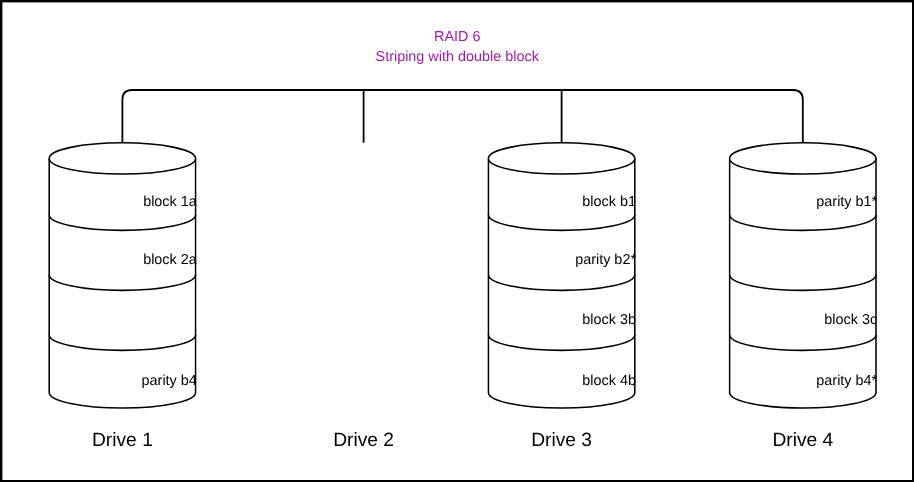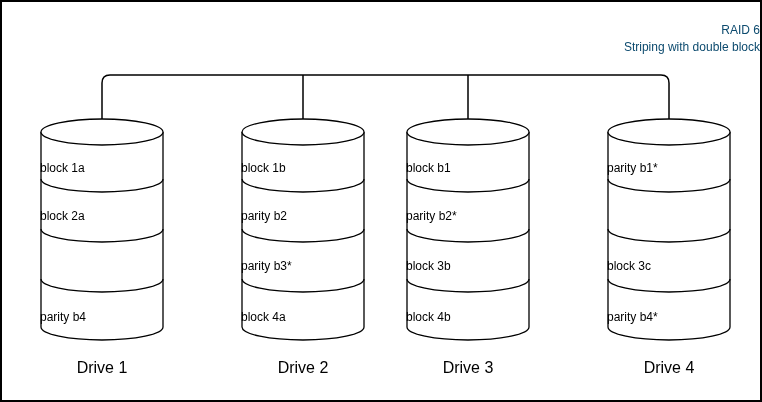--- a/index.html
+++ b/index.html
@@ -15,24 +15,24 @@
     box-sizing: border-box;
     border: 2px solid #000000;
     background: #ffffff;
     overflow: hidden;
   }
   .title {
     position: absolute;
     top: 20px;
     left: 0;
     right: 0;
-    text-align: right;
+    text-align: center;
     font-size: 12px;
     line-height: 17px;
-    color: #0c4a6e;
+    color: #a21caf;
   }
   .connector {
     position: absolute;
     left: 0;
     top: 0;
     width: 762px;
     height: 402px;
   }
   .drive {
     position: absolute;
@@ -44,21 +44,21 @@
     position: absolute;
     left: 0;
     top: 0;
   }
   .seg-label {
     position: absolute;
     left: 0;
     width: 100%;
     height: 16px;
     line-height: 16px;
-    text-align: left;
+    text-align: right;
     font-size: 12px;
     color: #000000;
   }
   .seg-1 { top: 43px; }
   .seg-2 { top: 91px; }
   .seg-3 { top: 141px; }
   .seg-4 { top: 192px; }
   .drive-name {
     position: absolute;
     top: 358px;
@@ -94,31 +94,20 @@
     <svg class="cyl" width="124" height="226" viewBox="0 0 124 226" xmlns="http://www.w3.org/2000/svg">
       <path d="M1 15 L1 210 A61 13 0 0 0 123 210 L123 15" fill="#ffffff" stroke="#000000" stroke-width="1.3"></path>
       <ellipse cx="62" cy="15" rx="61" ry="13" fill="#ffffff" stroke="#000000" stroke-width="1.3"></ellipse>
       <path d="M1 62 A61 13 0 0 0 123 62 M1 112 A61 13 0 0 0 123 112 M1 162 A61 13 0 0 0 123 162" fill="none" stroke="#000000" stroke-width="1.3"></path>
     </svg>
     <div class="seg-label seg-1">block 1a</div>
     <div class="seg-label seg-2">block 2a</div>
     <div class="seg-label seg-4">parity b4</div>
   </div>
 
-  <div class="drive d2">
-    <svg class="cyl" width="124" height="226" viewBox="0 0 124 226" xmlns="http://www.w3.org/2000/svg">
-      <path d="M1 15 L1 210 A61 13 0 0 0 123 210 L123 15" fill="#ffffff" stroke="#000000" stroke-width="1.3"></path>
-      <ellipse cx="62" cy="15" rx="61" ry="13" fill="#ffffff" stroke="#000000" stroke-width="1.3"></ellipse>
-      <path d="M1 62 A61 13 0 0 0 123 62 M1 112 A61 13 0 0 0 123 112 M1 162 A61 13 0 0 0 123 162" fill="none" stroke="#000000" stroke-width="1.3"></path>
-    </svg>
-    <div class="seg-label seg-1">block 1b</div>
-    <div class="seg-label seg-2">parity b2</div>
-    <div class="seg-label seg-3">parity b3*</div>
-    <div class="seg-label seg-4">block 4a</div>
-  </div>
 
   <div class="drive d3">
     <svg class="cyl" width="124" height="226" viewBox="0 0 124 226" xmlns="http://www.w3.org/2000/svg">
       <path d="M1 15 L1 210 A61 13 0 0 0 123 210 L123 15" fill="#ffffff" stroke="#000000" stroke-width="1.3"></path>
       <ellipse cx="62" cy="15" rx="61" ry="13" fill="#ffffff" stroke="#000000" stroke-width="1.3"></ellipse>
       <path d="M1 62 A61 13 0 0 0 123 62 M1 112 A61 13 0 0 0 123 112 M1 162 A61 13 0 0 0 123 162" fill="none" stroke="#000000" stroke-width="1.3"></path>
     </svg>
     <div class="seg-label seg-1">block b1</div>
     <div class="seg-label seg-2">parity b2*</div>
     <div class="seg-label seg-3">block 3b</div>

